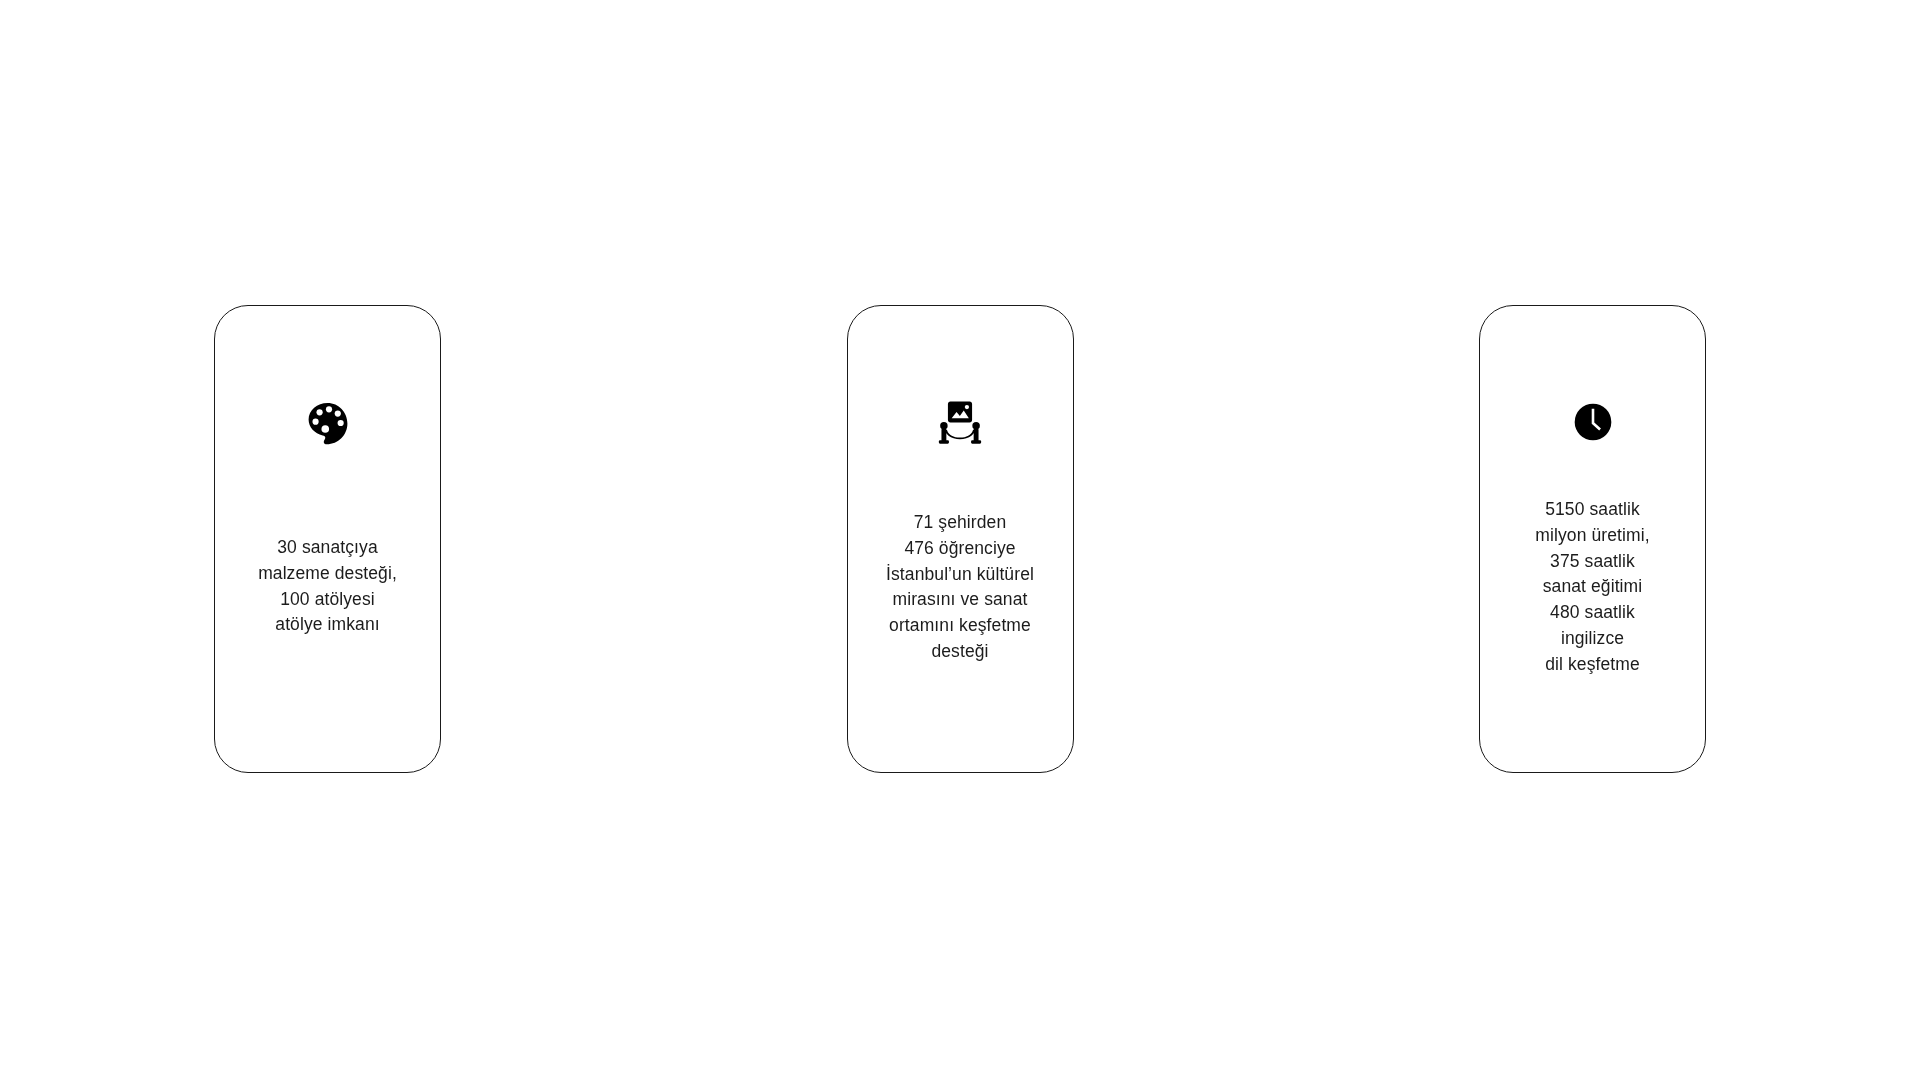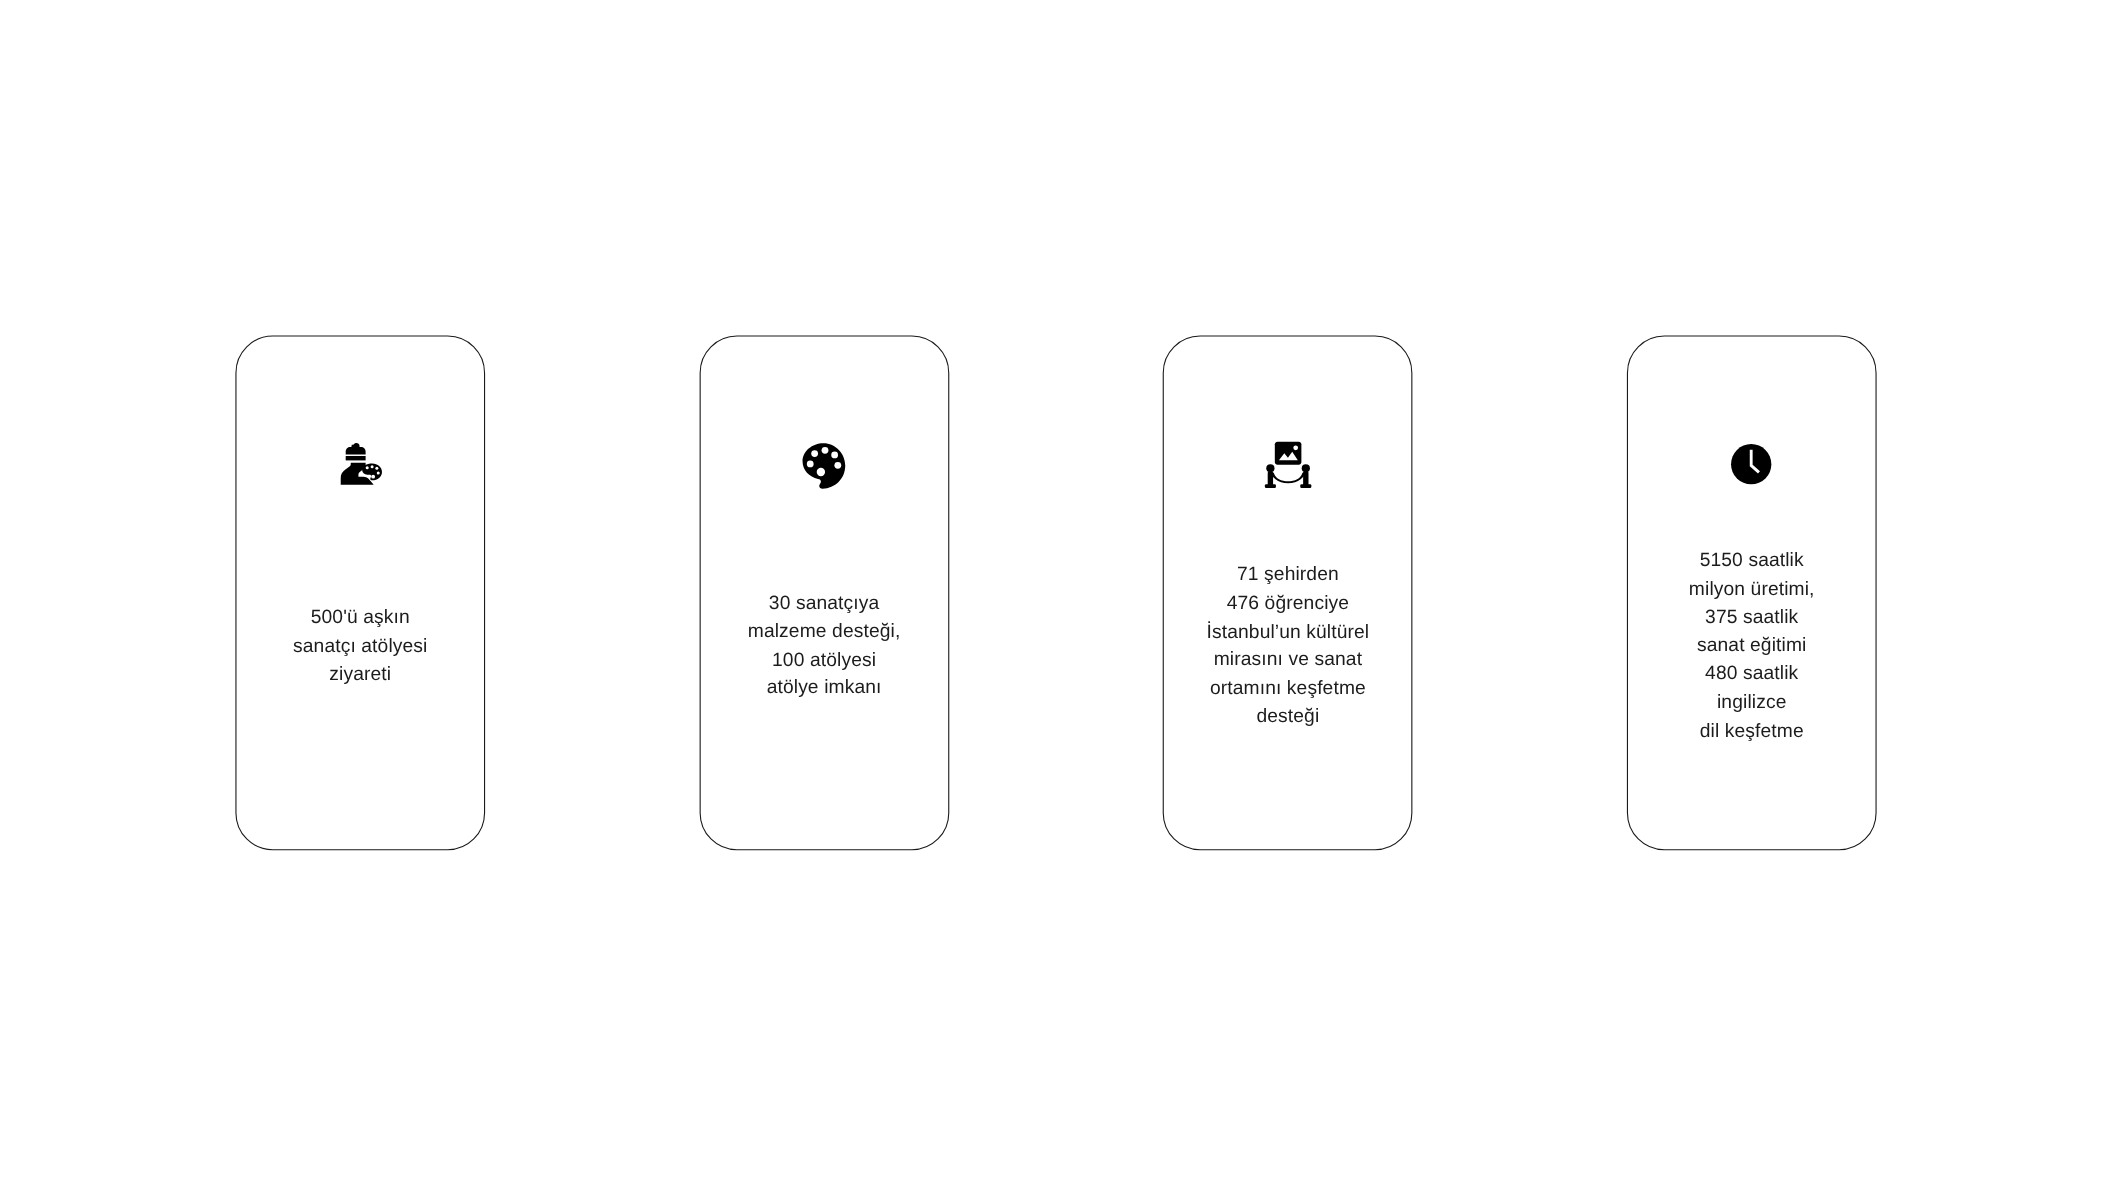--- a/index.html
+++ b/index.html
@@ -79,32 +79,20 @@
   }
   .card-text .line {
     display: block;
   }
 </style>
 </head>
 <body>
 
 <div class="board">
   <div class="cards-row" id="cards-row">
-      <div class="card">
-        <div class="card-icon">
-          <svg width="46" height="46" viewBox="0 0 64 64" fill="currentColor">
-            <use href="#icon-artist-with-palette-icon"></use>
-          </svg>
-        </div>
-        <div class="card-text">
-          <span class="line">500'ü aşkın</span>
-          <span class="line">sanatçı atölyesi</span>
-          <span class="line">ziyareti</span>
-        </div>
-      </div>
       <div class="card">
         <div class="card-icon">
           <svg width="46" height="46" viewBox="0 0 64 64" fill="currentColor">
             <use href="#icon-paint-palette-icon"></use>
           </svg>
         </div>
         <div class="card-text">
           <span class="line">30 sanatçıya</span>
           <span class="line">malzeme desteği,</span>
           <span class="line">100 atölyesi</span>

